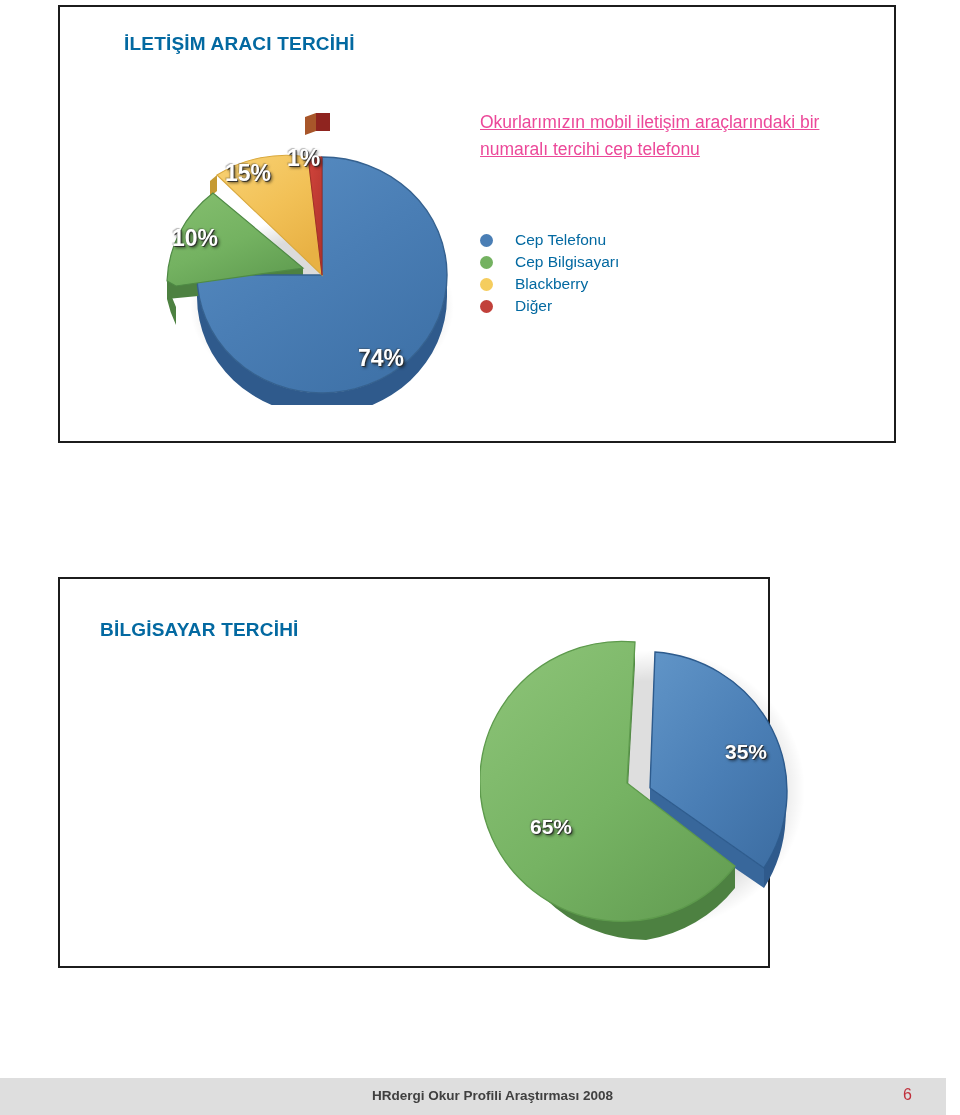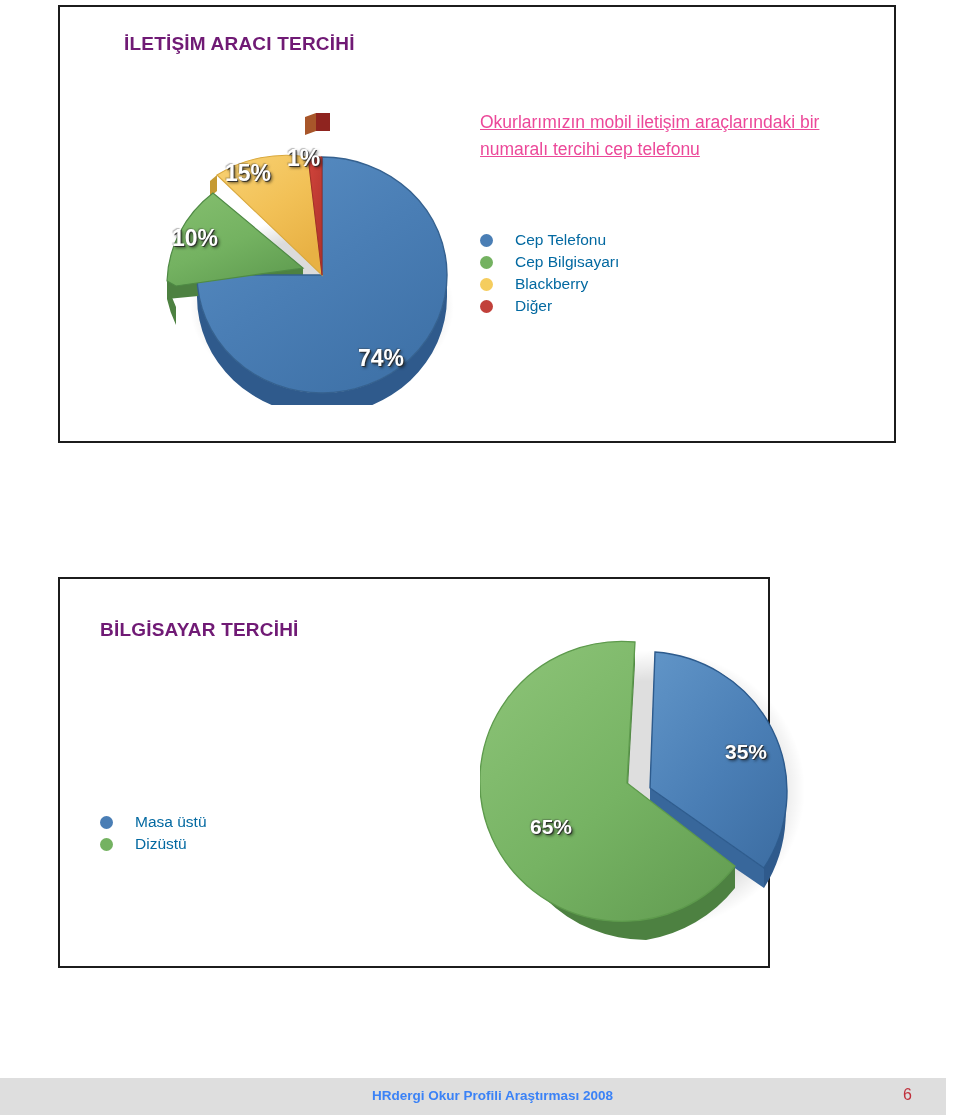--- a/index.html
+++ b/index.html
@@ -16,21 +16,21 @@
     position: absolute;
     border: 2px solid #1c1c1c;
     background: #ffffff;
   }
   #panel-1 { left: 58px; top: 5px;   width: 838px; height: 438px; }
   #panel-2 { left: 58px; top: 577px; width: 712px; height: 391px; }
 
   .section-title {
     position: absolute;
     font-weight: bold;
-    color: #701a75;
+    color: #0369a1;
     letter-spacing: 0.2px;
     white-space: nowrap;
   }
   #title-1 { left: 64px; top: 26px; font-size: 19px; }
   #title-2 { left: 40px; top: 40px; font-size: 19px; }
 
   .body-text {
     position: absolute;
     font-size: 17.5px;
     line-height: 1.52;
@@ -102,21 +102,21 @@
     position: absolute;
     left: 0; top: 1078px;
     width: 946px; height: 37px;
     background: #dedede;
   }
   #footer-text {
     position: absolute;
     left: 372px; top: 1088px;
     font-size: 13.5px;
     font-weight: bold;
-    color: #3b82f6;
+    color: #404040;
     white-space: nowrap;
   }
   #footer-page {
     position: absolute;
     left: 903px; top: 1086px;
     font-size: 16px;
     color: #c0303c;
     font-weight: normal;
   }
 </style>
@@ -205,30 +205,20 @@
         <span class="legend-label">Diğer</span>
       </div>
     </div>
   </div>
 
   <div class="panel" id="panel-2">
 
     <div class="section-title" id="title-2">BİLGİSAYAR TERCİHİ</div>
 
 
-    <div class="legend" id="legend-2">
-      <div class="legend-row">
-        <span class="legend-dot" style="background:#4a7eb5"></span>
-        <span class="legend-label">Masa üstü</span>
-      </div>
-      <div class="legend-row">
-        <span class="legend-dot" style="background:#74b261"></span>
-        <span class="legend-label">Dizüstü</span>
-      </div>
-    </div>
   </div>
 
   <div class="pie-wrap" id="pie-2">
     <svg viewBox="0 0 370 320" xmlns="http://www.w3.org/2000/svg">
       <defs>
         <linearGradient id="g2-blue" x1="0.1" y1="0" x2="0.9" y2="1">
           <stop offset="0%" stop-color="#5f93c6"></stop>
           <stop offset="55%" stop-color="#4a7eb5"></stop>
           <stop offset="100%" stop-color="#3d6ea3"></stop>
         </linearGradient>

